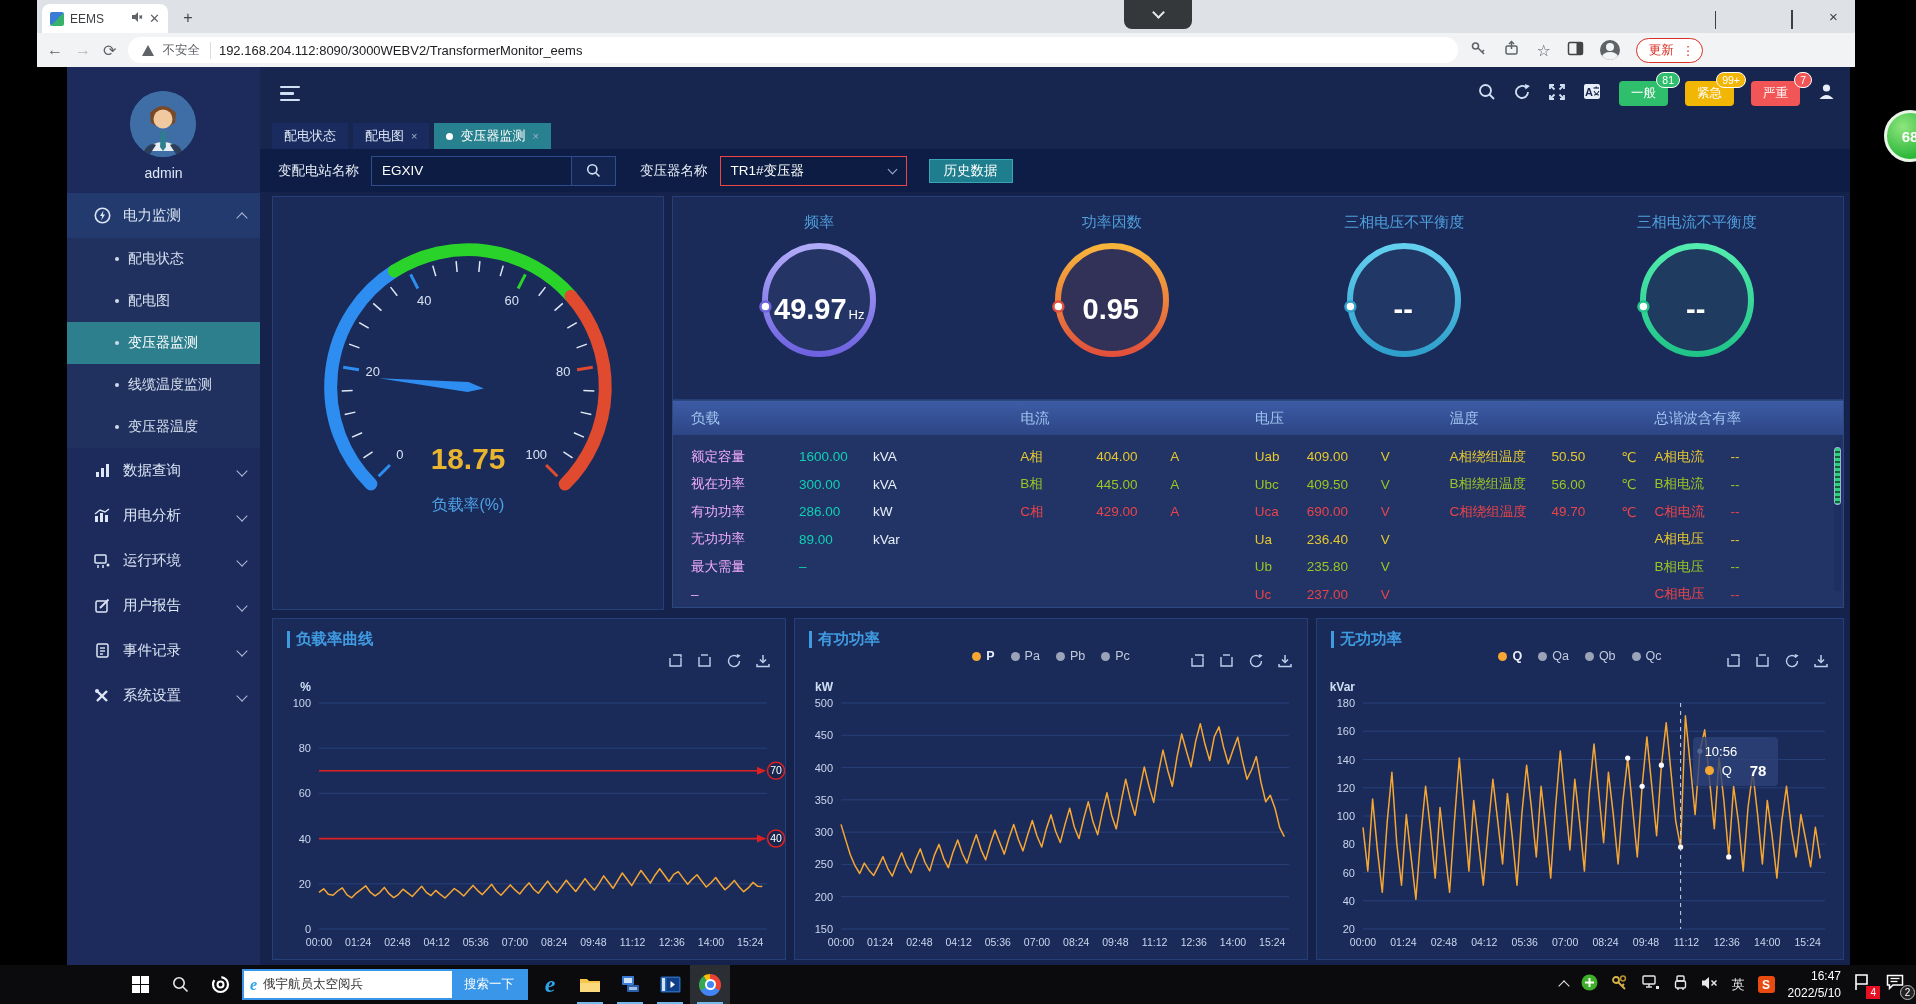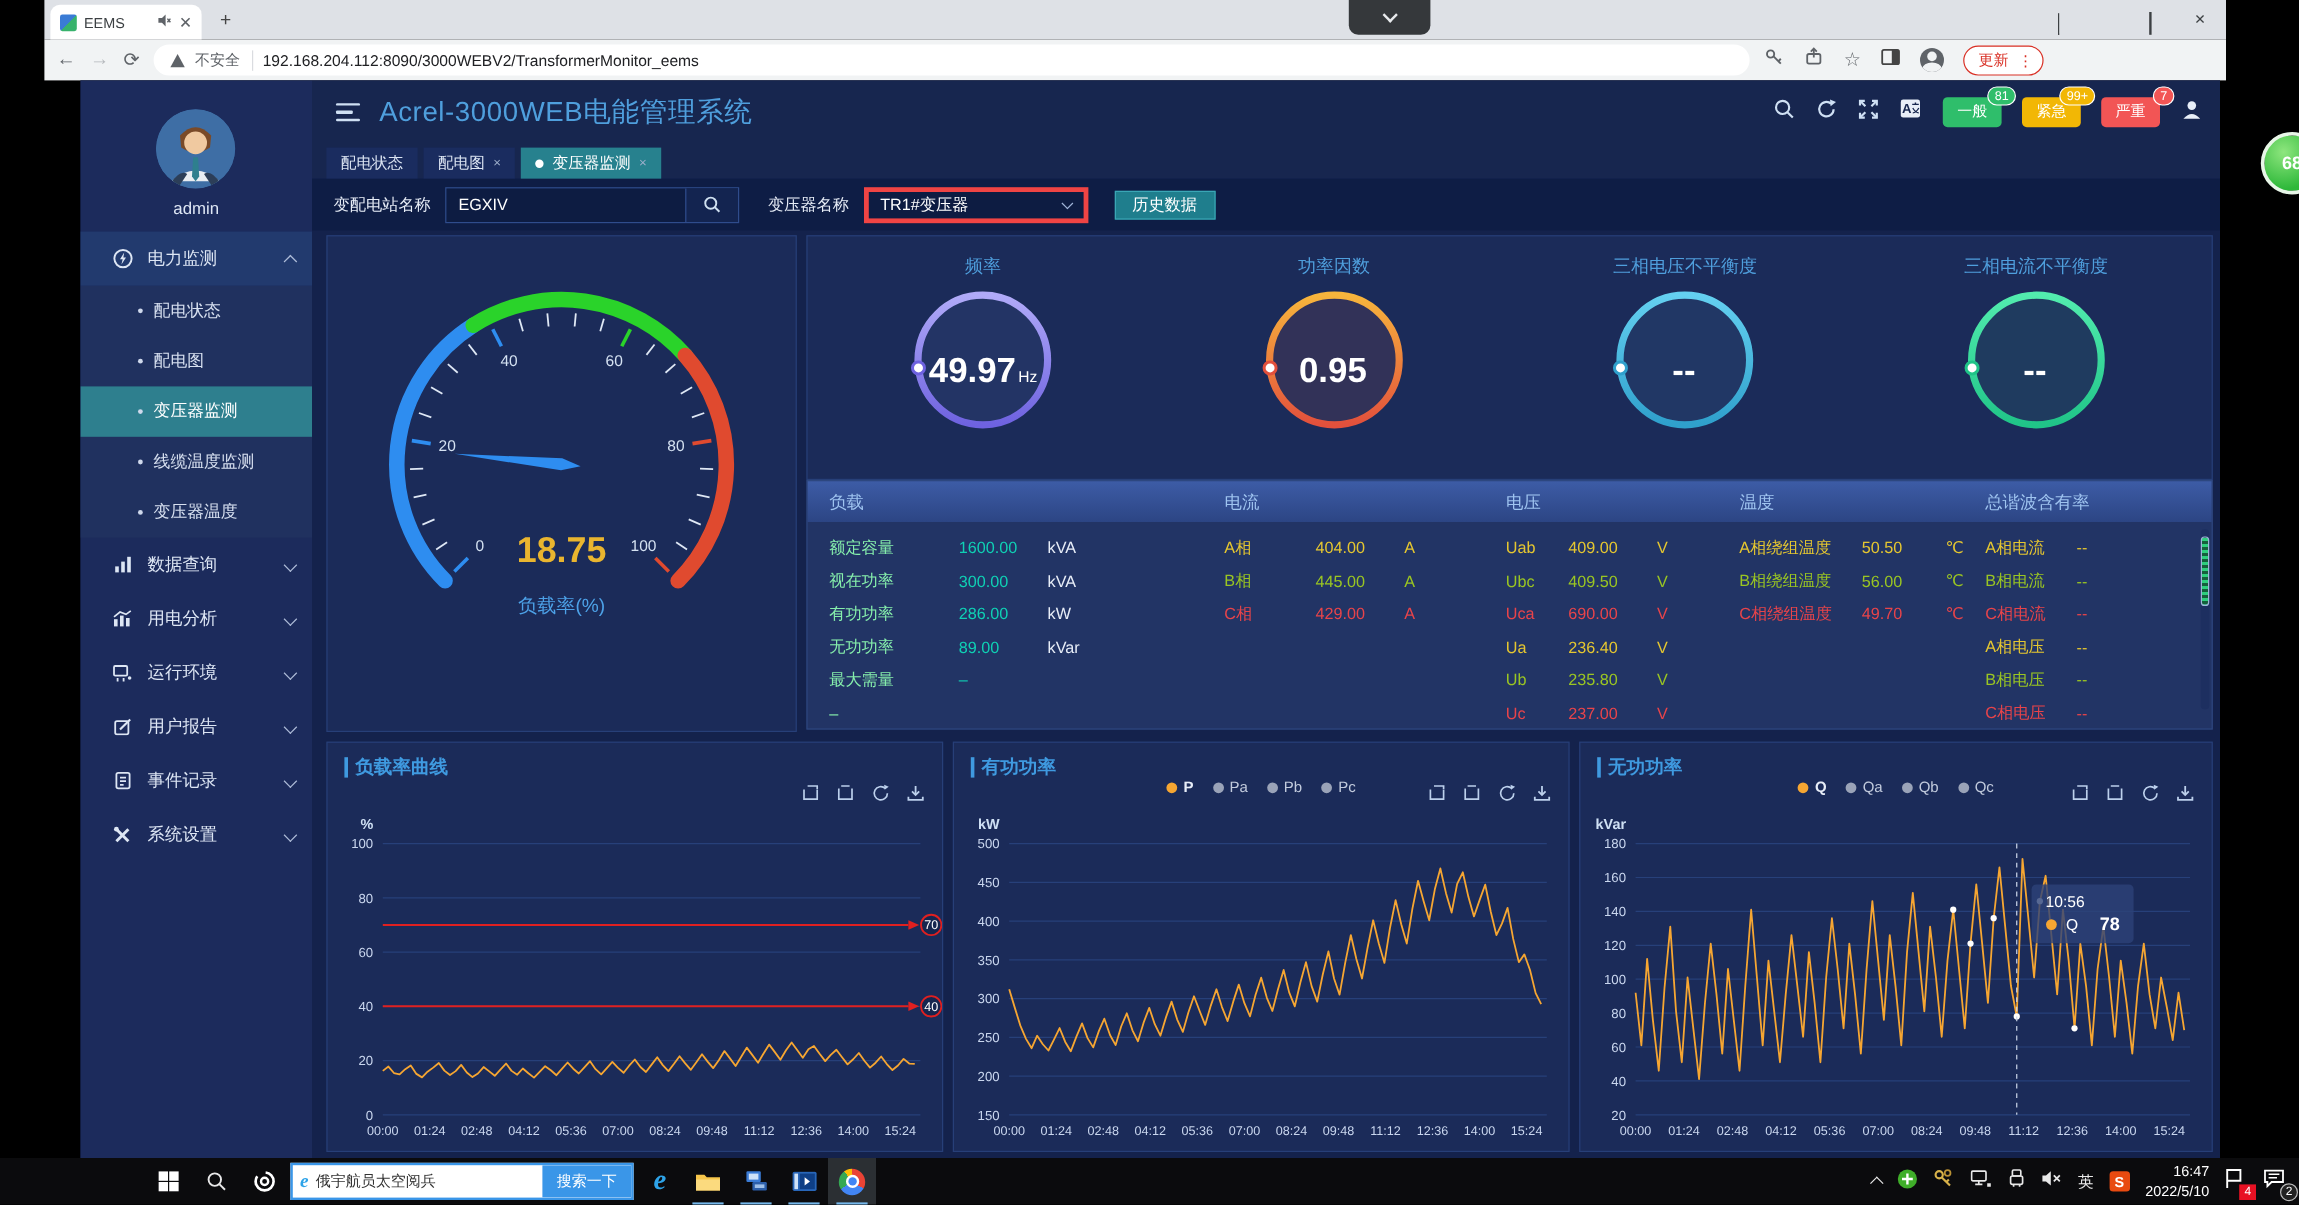--- a/index.html
+++ b/index.html
@@ -73,21 +73,21 @@
   .ptab .x{color:#9fb0cc;font-size:11px;}
   .ptab.active{background:#27818e;color:#fff;}
   .ptab.active .ind{width:7px;height:7px;border-radius:50%;background:#fff;}
 
   
   #filterbar{position:absolute;left:0;top:82px;width:100%;height:43px;background:#0e1d45;display:flex;align-items:center;gap:0;}
   .flabel{color:#e6ecf6;font-size:13.5px;margin-left:18px;}
   .finput{margin-left:12px;width:245px;height:30px;background:#0d1c42;border:1px solid #2f4c8c;display:flex;align-items:center;}
   .finput input{flex:1;background:transparent;border:0;outline:none;color:#fff;font-size:13.5px;padding:0 10px;font-family:inherit;}
   .fsearch{width:44px;height:100%;border-left:1px solid #2f4c8c;display:flex;align-items:center;justify-content:center;background:#132450;}
-  .fselect{margin-left:12px;width:187px;height:30px;background:#0d1c42;border:4px solid #ef4444;display:flex;align-items:center;color:#fff;font-size:13.5px;padding:0 10px;}
+  .fselect{margin-left:12px;width:187px;height:30px;background:#0d1c42;border:1px solid #ef4444;display:flex;align-items:center;color:#fff;font-size:13.5px;padding:0 10px;}
   .fselect .chev{margin-left:auto;width:7px;height:7px;border-right:1.5px solid #9fb4d8;border-bottom:1.5px solid #9fb4d8;transform:rotate(45deg);margin-top:-3px;}
   .hist-btn{margin-left:22px;height:24px;background:#1f7e8d;border:1px solid #3aa6b5;color:#fff;font-size:13.5px;padding:0 14px;display:flex;align-items:center;}
 
   
   .panel{position:absolute;background:#1b2b59;border:1px solid #273f78;}
   #gauge-panel{left:12px;top:129px;width:392px;height:414px;}
   #kpi-panel{left:412px;top:129px;width:1172px;height:204px;display:flex;}
   .kpi{flex:1;position:relative;text-align:center;}
   .kpi-title{margin-top:16px;font-size:15px;color:#4f9fdd;}
   .kpi-ring{position:absolute;left:50%;top:38px;transform:translateX(-50%);}
@@ -98,21 +98,21 @@
   .gtick-label{fill:#d5e2f2;font-size:13px;}
 
   
   #dtable{left:412px;top:333px;width:1172px;height:208px;background:#223465;border:1px solid #2d477f;position:absolute;}
   #thead{display:flex;height:34px;background:linear-gradient(180deg,#3d5ca6,#2c4584);align-items:center;}
   #tbody{display:flex;}
   .tcol-h{color:#9fc4f0;font-size:14.5px;padding-left:18px;}
   .tcol{padding:8px 0 0 18px;}
   .w0{width:330px;} .w1{width:235px;} .w2{width:195px;} .w3{width:205px;} .w4{width:207px;}
   .trow{display:flex;height:27.5px;align-items:center;font-size:13.5px;}
-  .tlabel{width:108px;color:#86efac;}
+  .tlabel{width:108px;color:#f0abfc;}
   .w1 .tlabel,.w4 .tlabel{width:76px;}
   .w2 .tlabel{width:52px;}
   .tval{width:74px;}
   .tunit{color:#e8eef8;}
   .c-teal{color:#0fd0b4;} .c-yellow{color:#e5c630;} .c-green{color:#9ac522;} .c-red{color:#e8444a;} .c-white{color:#fff;}
   .colored .tlabel{color:inherit;}
   .tscroll{position:absolute;right:2px;top:40px;width:7px;height:150px;background:#1d2f60;border-radius:3px;}
   .tscroll .thumb{position:absolute;top:6px;left:0;width:7px;height:58px;border-radius:3px;border:1px solid #9fb4d8;background:repeating-linear-gradient(180deg,#2ecf7e 0 3px,#15603c 3px 5px);}
 
   
@@ -332,21 +332,20 @@
     </aside>
 
     <div id="content">
 
       <div id="appheader">
         <div class="burger">
             <div></div>
             <div></div>
             <div></div>
           </div>
-        <div id="apptitle">Acrel-3000WEB电能管理系统</div>
         <div class="hdr-right">
           <span class="hicon"><svg width="18" height="18" viewBox="0 0 18 18">
                 <circle cx="7.5" cy="7.5" r="5.5" fill="none" stroke="#cfe0f4" stroke-width="1.8"></circle>
                 <line x1="11.5" y1="11.5" x2="16" y2="16" stroke="#cfe0f4" stroke-width="1.8"></line>
               </svg></span>
           <span class="hicon"><svg width="18" height="18" viewBox="0 0 18 18">
                 <path d="M15 9 a6 6 0 1 1 -2 -4.5" fill="none" stroke="#cfe0f4" stroke-width="1.8"></path>
                 <polygon points="12,1 17,3 12.5,6.5" fill="#cfe0f4"></polygon>
               </svg></span>
           <span class="hicon"><svg width="18" height="18" viewBox="0 0 18 18">

